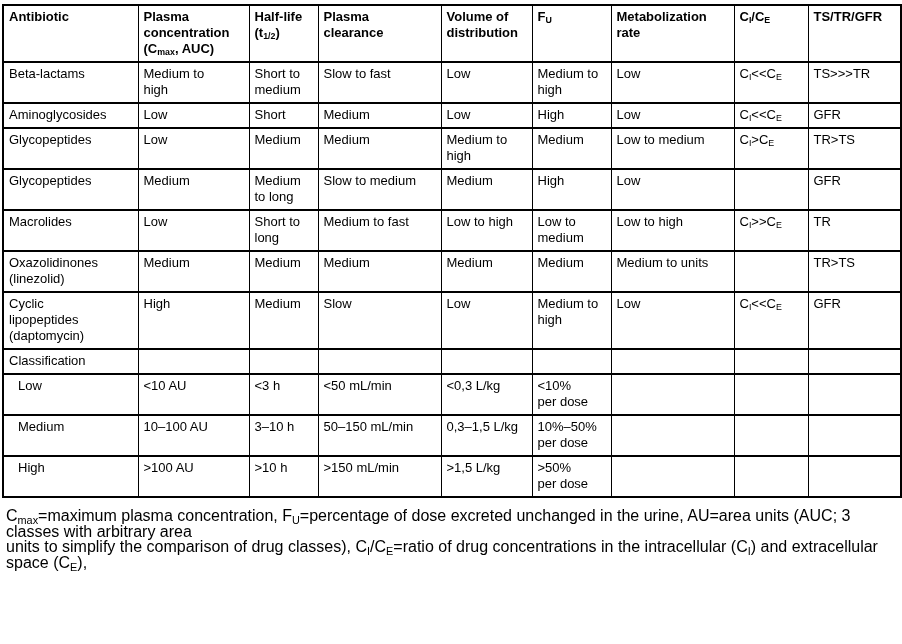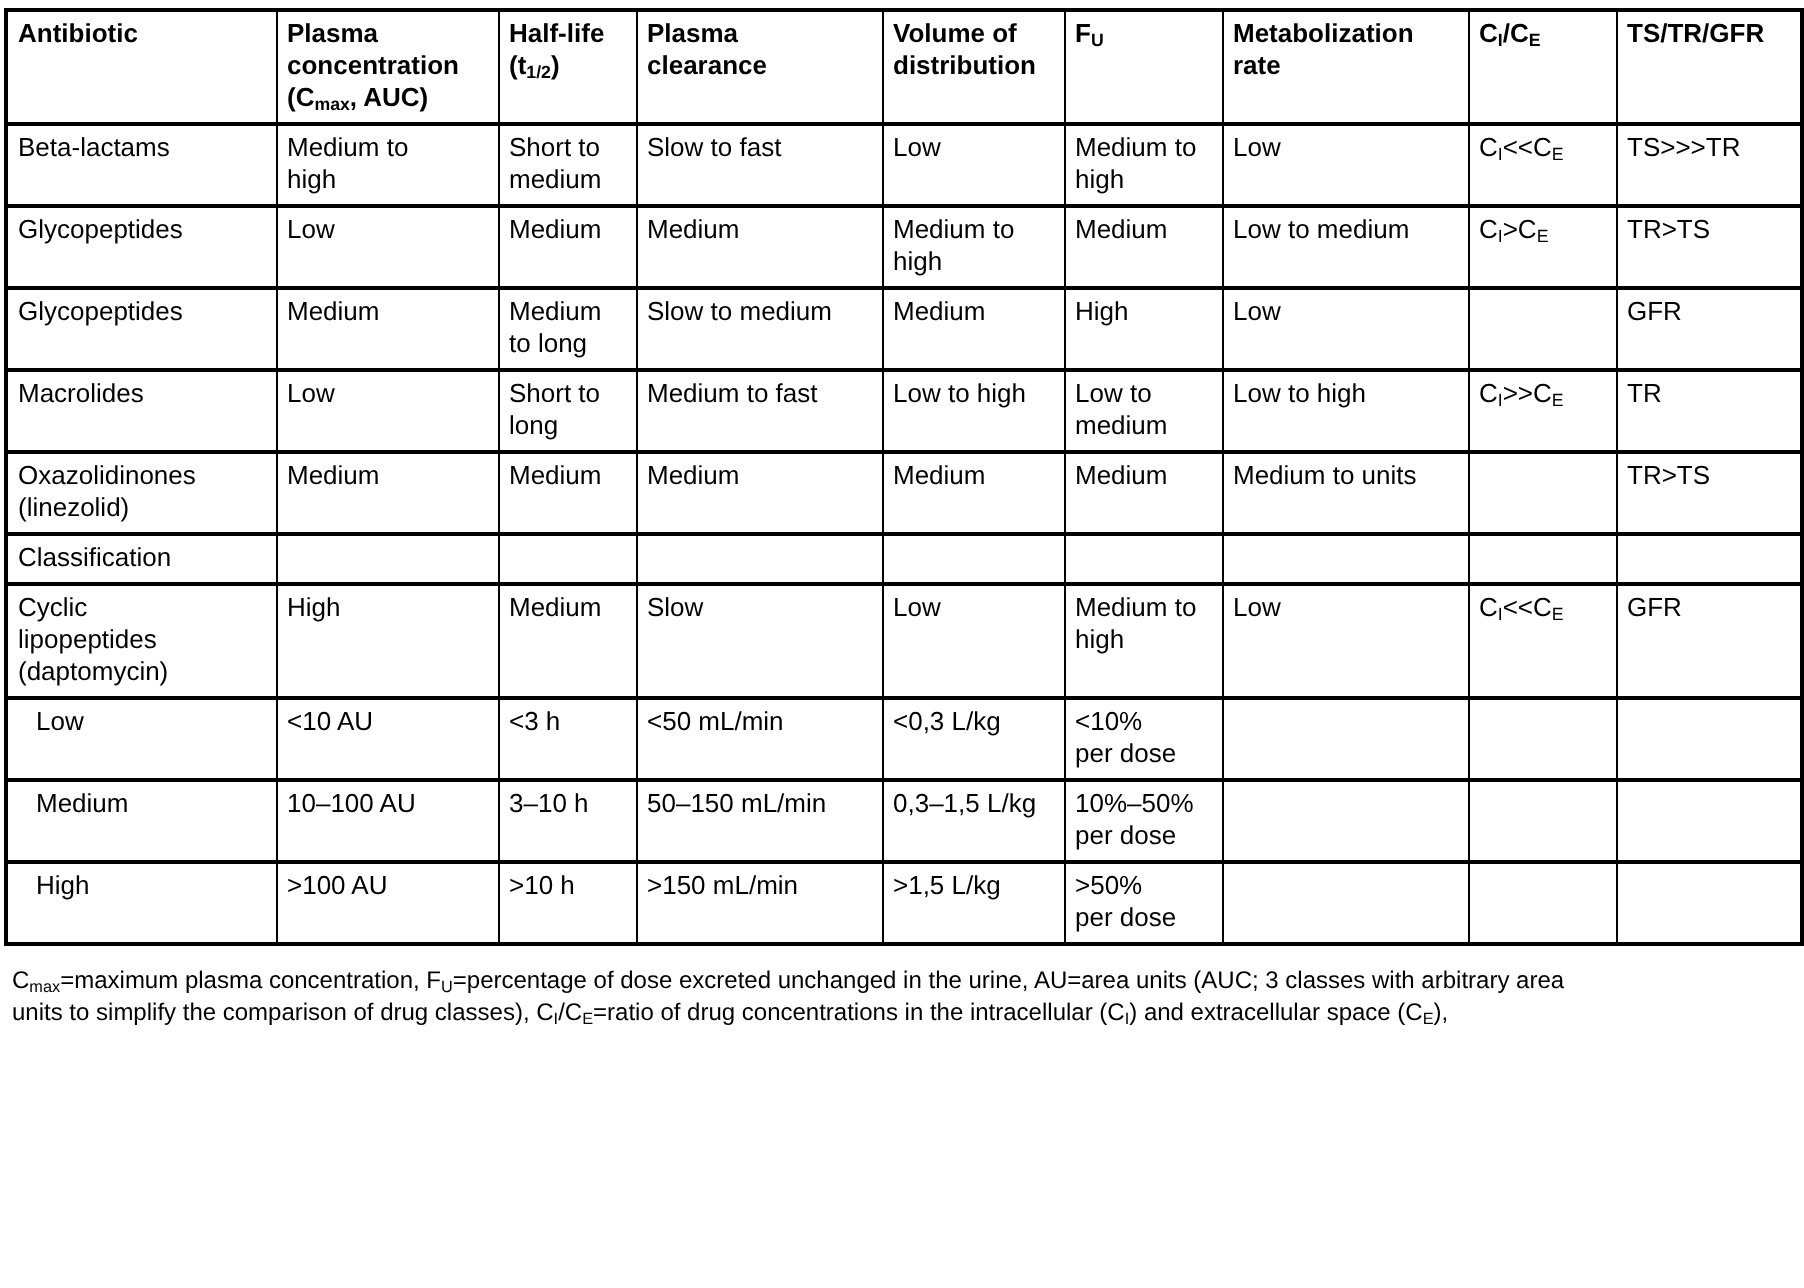--- a/index.html
+++ b/index.html
@@ -55,21 +55,21 @@
   col.c3 { width: 69px;  }
   col.c4 { width: 123px; }
   col.c5 { width: 91px;  }
   col.c6 { width: 79px;  }
   col.c7 { width: 123px; }
   col.c8 { width: 74px;  }
   col.c9 { width: 93px;  }
   .footnote {
     margin-top: 10px;
     padding-left: 4px;
-    font-size: 12px;
+    font-size: 16px;
     line-height: 15.5px;
     color: #000000;
   }
 </style>
 </head>
 <body>
 
 <div class="page">
 
   <table class="pk-table">
@@ -103,20 +103,31 @@
           <td>Medium to<br>high</td>
           <td>Short to<br>medium</td>
           <td>Slow to fast</td>
           <td>Low</td>
           <td>Medium to<br>high</td>
           <td>Low</td>
           <td>C<sub>I</sub>&lt;&lt;C<sub>E</sub></td>
           <td>TS&gt;&gt;&gt;TR</td>
         </tr>
         <tr>
+          <td>Aminoglycosides</td>
+          <td>Low</td>
+          <td>Short</td>
+          <td>Medium</td>
+          <td>Low</td>
+          <td>High</td>
+          <td>Low</td>
+          <td>C<sub>I</sub>&lt;&lt;C<sub>E</sub></td>
+          <td>GFR</td>
+        </tr>
+        <tr>
           <td>Glycopeptides</td>
           <td>Low</td>
           <td>Medium</td>
           <td>Medium</td>
           <td>Medium to<br>high</td>
           <td>Medium</td>
           <td>Low to medium</td>
           <td>C<sub>I</sub>&gt;C<sub>E</sub></td>
           <td>TR&gt;TS</td>
         </tr>
@@ -147,40 +158,40 @@
           <td>Medium</td>
           <td>Medium</td>
           <td>Medium</td>
           <td>Medium</td>
           <td>Medium</td>
           <td>Medium to units</td>
           <td></td>
           <td>TR&gt;TS</td>
         </tr>
         <tr>
-          <td>Classification</td>
-          <td></td>
-          <td></td>
-          <td></td>
-          <td></td>
-          <td></td>
-          <td></td>
-          <td></td>
-          <td></td>
-        </tr>
-        <tr>
           <td>Cyclic<br>lipopeptides<br>(daptomycin)</td>
           <td>High</td>
           <td>Medium</td>
           <td>Slow</td>
           <td>Low</td>
           <td>Medium to<br>high</td>
           <td>Low</td>
           <td>C<sub>I</sub>&lt;&lt;C<sub>E</sub></td>
           <td>GFR</td>
+        </tr>
+        <tr>
+          <td>Classification</td>
+          <td></td>
+          <td></td>
+          <td></td>
+          <td></td>
+          <td></td>
+          <td></td>
+          <td></td>
+          <td></td>
         </tr>
         <tr>
           <td class="indent">Low</td>
           <td>&lt;10 AU</td>
           <td>&lt;3 h</td>
           <td>&lt;50 mL/min</td>
           <td>&lt;0,3 L/kg</td>
           <td>&lt;10%<br>per dose</td>
           <td></td>
           <td></td>

